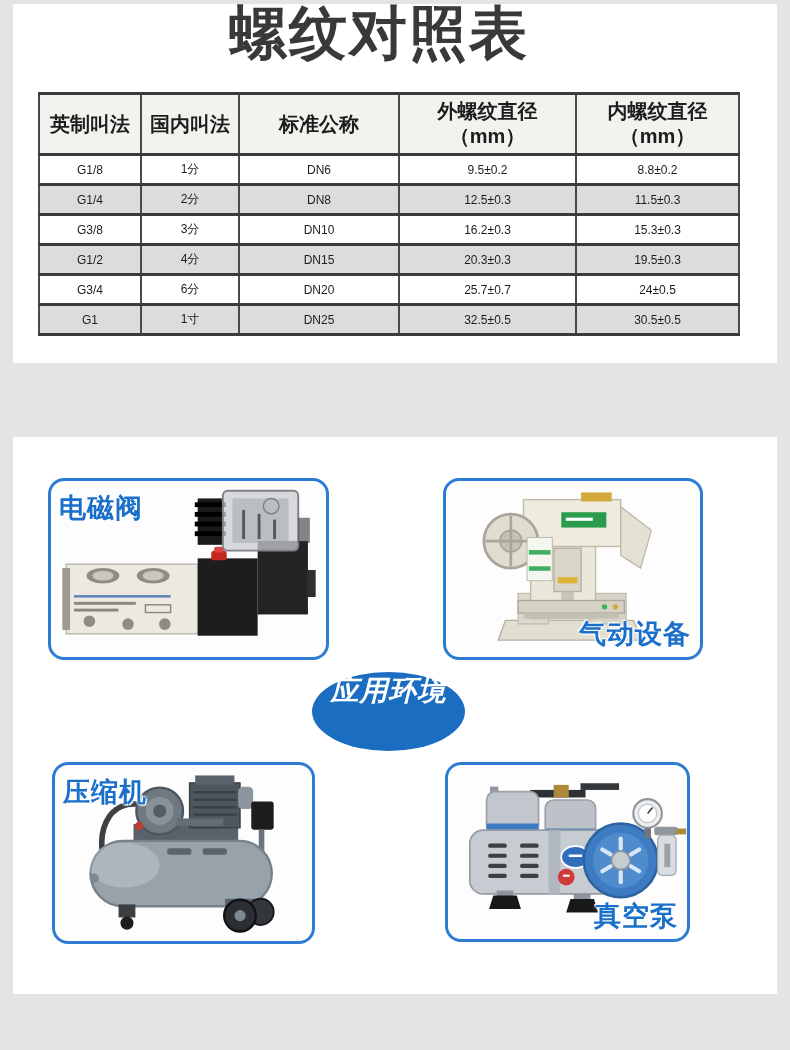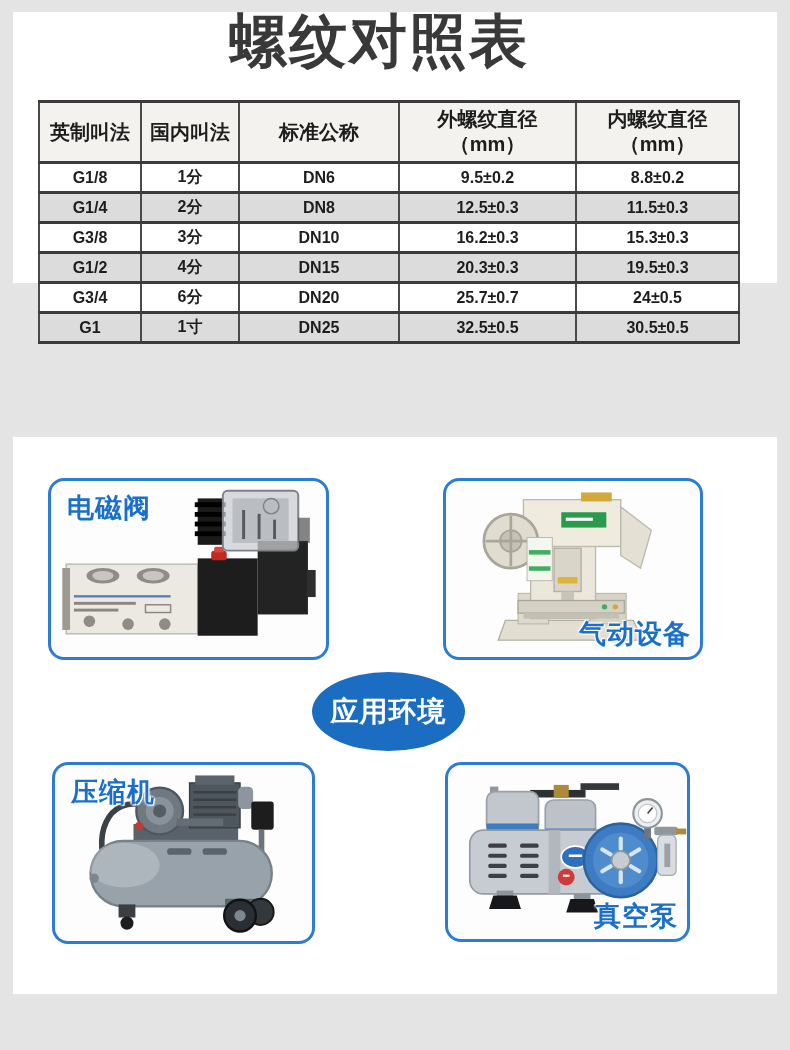--- a/index.html
+++ b/index.html
@@ -7,21 +7,21 @@
   body {
     height:1050px;
     background:#e4e4e4;
     font-family:"Liberation Sans", sans-serif;
     position:relative;
     overflow:hidden;
   }
   .page { position:absolute; inset:0; width:790px; height:1050px; }
 
   .card { position:absolute; background:#ffffff; }
-  .card-top  { left:13px; top:12px;     width:764px; height:271px; }
+  .card-top  { left:13px; top:4px;     width:764px; height:359px; }
   .card-bottom{ left:13px; top:437px; width:764px; height:557px; }
 
   .title {
     position:absolute; top:-7px; left:0; width:100%;
     text-align:center;
     font-size:58px; line-height:1.25; font-weight:700;
     color:#393939; letter-spacing:2px;
     transform:translateX(-16px);
     white-space:nowrap;
   }
@@ -37,48 +37,48 @@
     border-top:3px solid #3b3b3b;
     border-bottom:3px solid #3b3b3b;
     text-align:center; vertical-align:middle;
     color:#1d1d1d;
   }
   .thread-table th {
     height:61px; background:#f3f2ef;
     font-size:20px; font-weight:700;
   }
   .th-wrap { display:flex; flex-direction:column; justify-content:center; line-height:1.25; }
-  .thread-table td { height:30px; font-size:16px; font-weight:700; background:#ffffff;margin-top:26px; }
+  .thread-table td { height:30px; font-size:12px; font-weight:400; background:#ffffff;margin-top:26px; }
   .thread-table tbody tr:nth-child(even) td { background:#dcdcdc; }
 
   .panel {
     position:absolute; background:#fdfdfd;
     border:3px solid #2d7cd3; border-radius:16px;
     overflow:hidden;
   }
   .panel-1 { left:35px;  top:41px;  width:281px; height:182px; }
   .panel-2 { left:430px; top:41px;  width:260px; height:182px; }
   .panel-3 { left:39px;  top:325px; width:263px; height:182px; }
   .panel-4 { left:432px; top:325px; width:245px; height:180px; }
 
   .panel svg { position:absolute; inset:0; width:100%; height:100%; }
 
   .app-label {
     position:absolute; z-index:5;
     font-size:27px; font-weight:700; color:#1a6fca;
     letter-spacing:1px; white-space:nowrap;
     text-shadow:0 0 3px #fff, 0 0 3px #fff, 1px 1px 0 #fff, -1px -1px 0 #fff;
   }
-  .label-tl { left:16px; top:9px; }
+  .label-tl { left:8px; top:9px; }
   .label-br { right:9px; bottom:5px; }
 
   .badge {
     position:absolute; left:299px; top:235px; width:153px; height:79px;
     background:#1b6dc1; border-radius:50%;
-    display:flex; align-items:center; justify-content:center; z-index:6;
+    display:flex; align-items:flex-start; justify-content:center; z-index:6;font-style:italic;
   }
   .badge span {
     color:#ffffff; font-size:28px; font-weight:700; letter-spacing:1px; white-space:nowrap;
   }
 </style>
 </head>
 <body>
 
 <div class="page">
 

